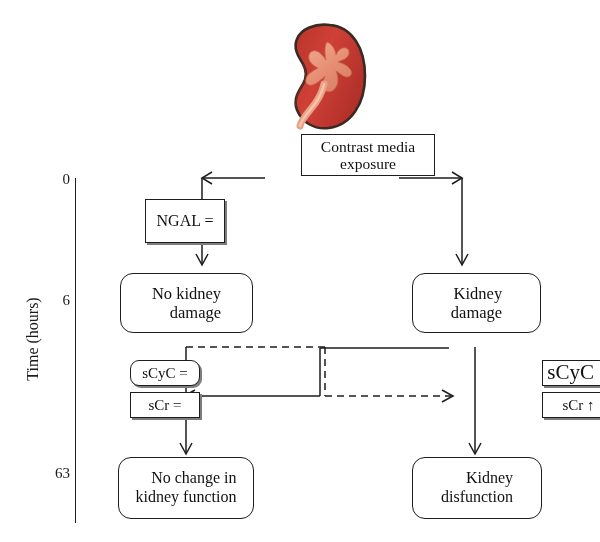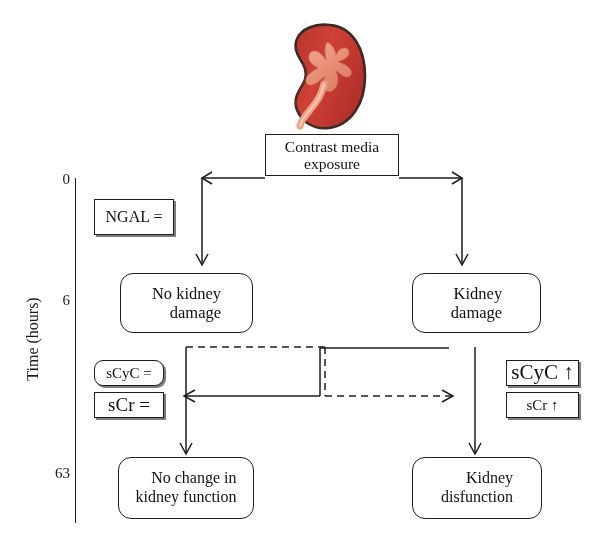--- a/index.html
+++ b/index.html
@@ -63,20 +63,21 @@
     border: 1.4px solid #1d1d1d;
     background: #ffffff;
     color: #111111;
     font-size: 15.5px;
     line-height: 1.12;
     text-align: center;
     display: flex;
     align-items: center;
     justify-content: center;
     padding: 2px 4px;
+    margin-left: 36px;
   }
   .sq-box.shadow {
     box-shadow: 2px 2px 0 0 #7d7d7d;
   }
   .round-box {
     position: absolute;
     box-sizing: border-box;
     border: 1.5px solid #1d1d1d;
     border-radius: 13px;
     background: #ffffff;
@@ -158,21 +159,21 @@
 
   <svg class="arrow-svg" style="left:0px; top:178px; width:600px; height:95px;">
     <line x1="202" y1="0" x2="202" y2="86" stroke="#1d1d1d" stroke-width="1.5"></line>
     <polyline points="196,76 202,87 208,76" fill="none" stroke="#1d1d1d" stroke-width="1.5"></polyline>
   </svg>
   <svg class="arrow-svg" style="left:0px; top:178px; width:600px; height:95px;">
     <line x1="462" y1="0" x2="462" y2="86" stroke="#1d1d1d" stroke-width="1.5"></line>
     <polyline points="456,76 462,87 468,76" fill="none" stroke="#1d1d1d" stroke-width="1.5"></polyline>
   </svg>
 
-  <div class="sq-box shadow" style="left:94px; top:199px; width:80px; height:36px; font-size:16px;">
+  <div class="sq-box shadow" style="left:109px; top:199px; width:80px; height:44px; font-size:16px;">
     <span>NGAL =</span>
   </div>
 
   <div class="round-box" style="left:120px; top:273px; width:133px; height:60px;">
     <span style="white-space:pre-line;">No kidney
 damage</span>
   </div>
   <div class="round-box" style="left:412px; top:273px; width:129px; height:60px;">
     <span style="white-space:pre-line;">Kidney
 damage</span>
@@ -197,21 +198,21 @@
     <polyline points="180,110 186,121 192,110" fill="none" stroke="#1d1d1d" stroke-width="1.5"></polyline>
   </svg>
   <svg class="arrow-svg" style="left:0px; top:333px; width:600px; height:130px;">
     <line x1="475" y1="14" x2="475" y2="120" stroke="#1d1d1d" stroke-width="1.5"></line>
     <polyline points="469,110 475,121 481,110" fill="none" stroke="#1d1d1d" stroke-width="1.5"></polyline>
   </svg>
 
   <div class="sq-box shadow" style="left:94px; top:360px; width:70px; height:26px; font-size:15px;border-radius:9px;">
     <span>sCyC =</span>
   </div>
-  <div class="sq-box shadow" style="left:94px; top:392px; width:70px; height:26px; font-size:19px;">
+  <div class="sq-box shadow" style="left:94px; top:392px; width:70px; height:26px; font-size:15px;">
     <span>sCr =</span>
   </div>
 
   <div class="sq-box shadow" style="left:506px; top:360px; width:73px; height:26px; font-size:21px;">
     <span>sCyC ↑</span>
   </div>
   <div class="sq-box shadow" style="left:506px; top:392px; width:73px; height:26px; font-size:15px;">
     <span>sCr ↑</span>
   </div>
 

